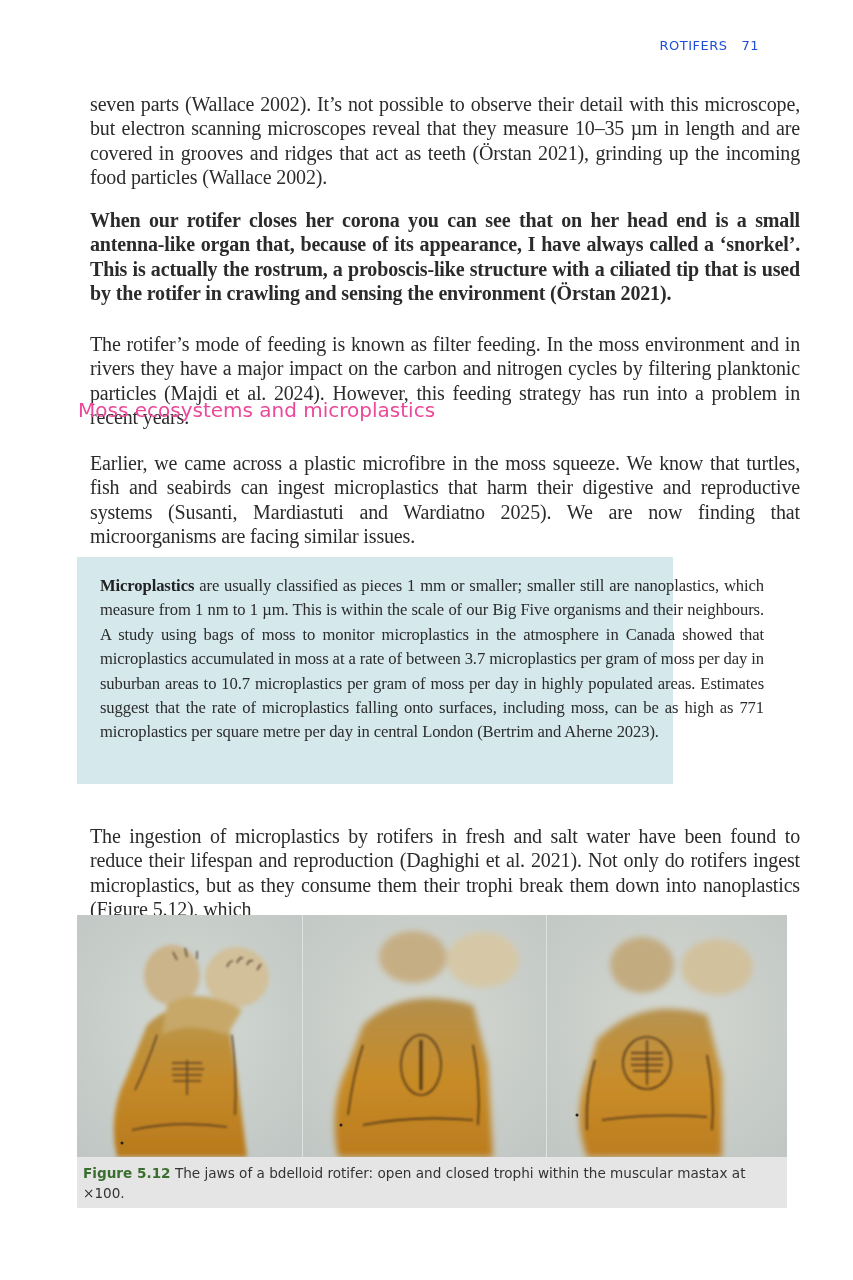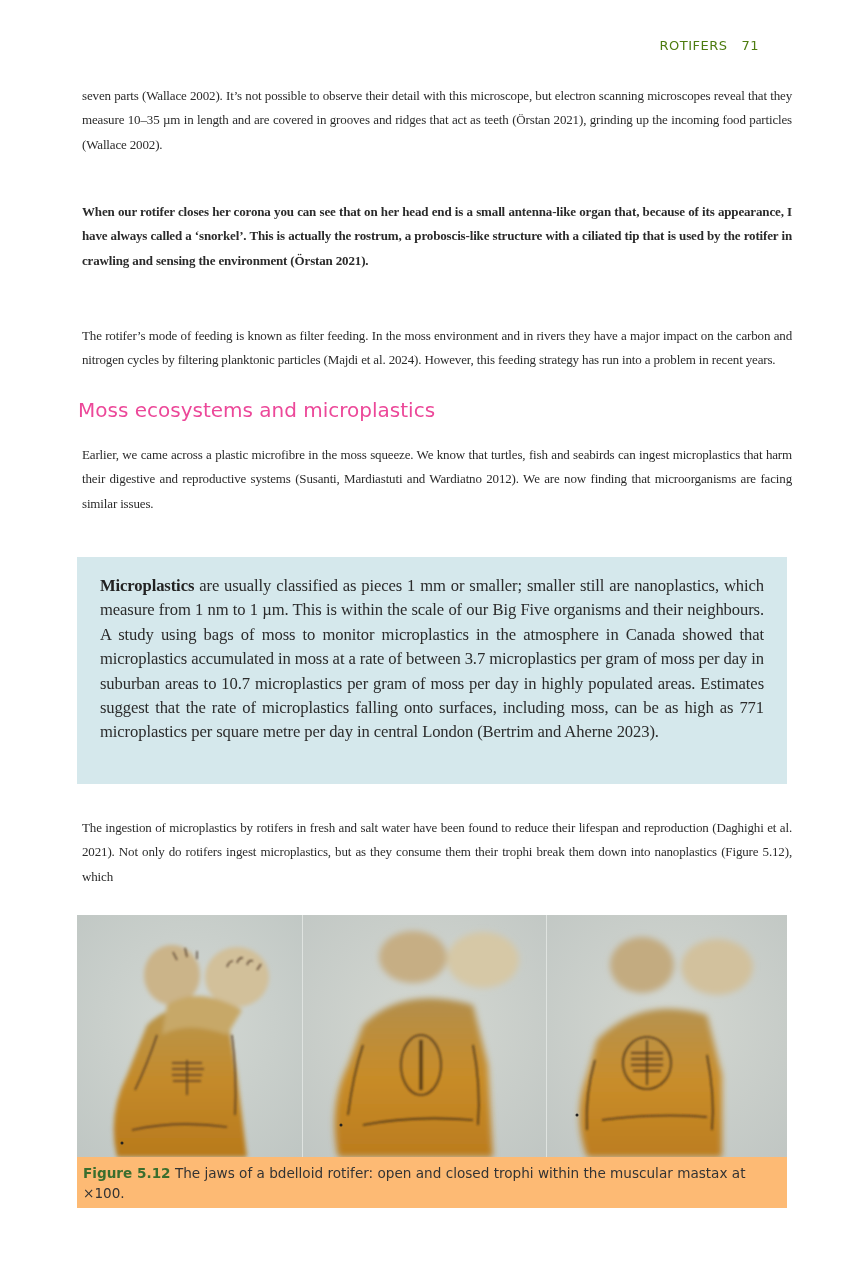--- a/index.html
+++ b/index.html
@@ -2,44 +2,44 @@
 <html><head>
 <meta charset="utf-8">
 <style>
   html, body { margin:0; padding:0; background:#ffffff; }
   body { width:853px; height:1280px; position:relative; overflow:hidden; }
   .serif { font-family: "Liberation Serif", "DejaVu Serif", serif; color:#2a2a2a; }
   .sans { font-family: "DejaVu Sans", "Liberation Sans", sans-serif; }
 
   .running-head {
     position:absolute; top:38px; right:94px;
-    font-size:13px; letter-spacing:0.5px; color:#4d7c0f;
+    font-size:13px; letter-spacing:0.5px; color:#1d4ed8;
   }
   .running-head .pg { margin-left:14px; }
 
   .para {
     position:absolute; left:78px; width:710px;
-    font-size:13px; line-height:24.4px; margin:4px;
+    font-size:20px; line-height:24.4px; margin:12px;
     text-align:justify; color:#2b2b2b;
     letter-spacing:-0.15px;
   }
   .para.last-left { text-align-last:left; }
   #p1 { top:80px; }
   #p2 { top:196px;font-weight:bold; }
   #p3 { top:320px; }
   #p4 { top:439px; }
   #p5 { top:812px; }
 
   .section-heading {
     position:absolute; left:78px; top:398px; margin:0;
     font-size:20px; font-weight:normal; color:#ec4899;
   }
 
   .callout {
-    position:absolute; left:77px; top:557px; width:710px; height:227px;
+    position:absolute; left:77px; top:557px; width:596px; height:227px;
     background:#d5e8ec;
   }
   .callout p {
     margin:0; position:absolute; left:23px; top:17px; width:664px;
     font-size:16.6px; line-height:24.4px; text-align:justify; color:#2b2b2b;
     letter-spacing:-0.1px;
   }
   .callout b { font-weight:bold; color:#222; }
 
   .figure {
@@ -47,42 +47,42 @@
     background:#c8cdca; overflow:hidden;
   }
   .panel { position:absolute; top:0; height:242px; overflow:hidden; }
   .panel svg { display:block; }
   #panel1 { left:0; width:225px; }
   #panel2 { left:225px; width:244px; border-left:1px solid #dfe3e0; }
   #panel3 { left:469px; width:241px; border-left:1px solid #dfe3e0; }
 
   .caption {
     position:absolute; left:77px; top:1157px; width:710px; height:51px;
-    background:#fdba74;
+    background:#e5e5e5;
   }
   .caption p {
     margin:0; position:absolute; left:6px; top:6px; width:700px;
     font-size:13.6px; line-height:20px; color:#333;
   }
   .caption .fig-label { font-weight:bold; color:#3a6e2e; }
 </style>
 </head>
 <body>
 
 <div class="running-head sans">
   <span>ROTIFERS</span><span class="pg">71</span>
 </div>
 
 <p id="p1" class="para serif last-left">seven parts (Wallace 2002). It’s not possible to observe their detail with this microscope, but electron scanning microscopes reveal that they measure 10–35 µm in length and are covered in grooves and ridges that act as teeth (Örstan 2021), grinding up the incoming food particles (Wallace 2002).</p>
 <p id="p2" class="para serif last-left">When our rotifer closes her corona you can see that on her head end is a small antenna-like organ that, because of its appearance, I have always called a ‘snorkel’. This is actually the rostrum, a proboscis-like structure with a ciliated tip that is used by the rotifer in crawling and sensing the environment (Örstan 2021).</p>
 <p id="p3" class="para serif last-left">The rotifer’s mode of feeding is known as filter feeding. In the moss environment and in rivers they have a major impact on the carbon and nitrogen cycles by filtering planktonic particles (Majdi et al. 2024). However, this feeding strategy has run into a problem in recent years.</p>
 
 <h2 class="section-heading sans">Moss ecosystems and microplastics</h2>
 
-<p id="p4" class="para serif last-left">Earlier, we came across a plastic microfibre in the moss squeeze. We know that turtles, fish and seabirds can ingest microplastics that harm their digestive and reproductive systems (Susanti, Mardiastuti and Wardiatno 2012). We are now finding that microorganisms are facing similar issues.</p>
+<p id="p4" class="para serif last-left">Earlier, we came across a plastic microfibre in the moss squeeze. We know that turtles, fish and seabirds can ingest microplastics that harm their digestive and reproductive systems (Susanti, Mardiastuti and Wardiatno 2025). We are now finding that microorganisms are facing similar issues.</p>
 
 <div class="callout serif">
   <p><b>Microplastics</b><span> are usually classified as pieces 1 mm or smaller; smaller still are nanoplastics, which measure from 1 nm to 1 µm. This is within the scale of our Big Five organisms and their neighbours. A study using bags of moss to monitor microplastics in the atmosphere in Canada showed that microplastics accumulated in moss at a rate of between 3.7 microplastics per gram of moss per day in suburban areas to 10.7 microplastics per gram of moss per day in highly populated areas. Estimates suggest that the rate of microplastics falling onto surfaces, including moss, can be as high as 771 microplastics per square metre per day in central London (Bertrim and Aherne 2023).</span></p>
 </div>
 
 <p id="p5" class="para serif">The ingestion of microplastics by rotifers in fresh and salt water have been found to reduce their lifespan and reproduction (Daghighi et al. 2021). Not only do rotifers ingest microplastics, but as they consume them their trophi break them down into nanoplastics (Figure 5.12), which</p>
 
 <div class="figure">
 
   <div class="panel" id="panel1">

